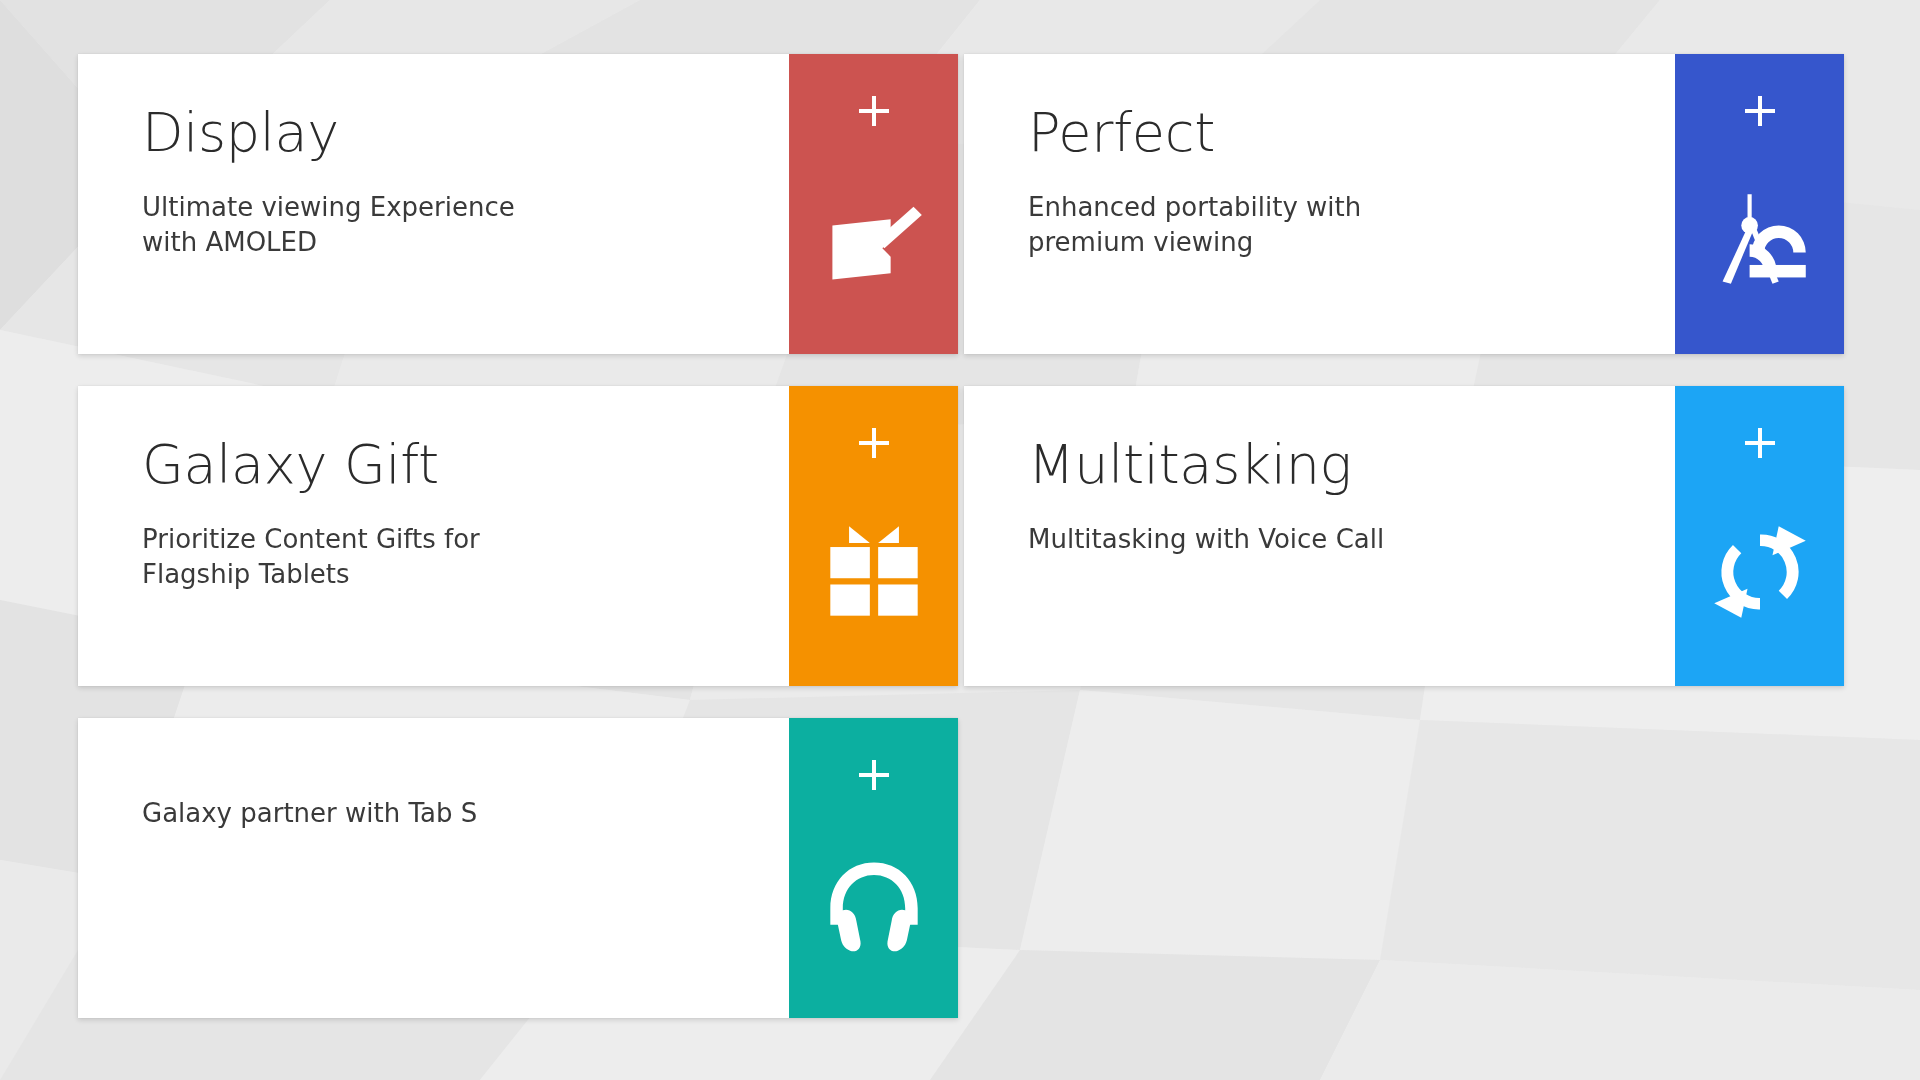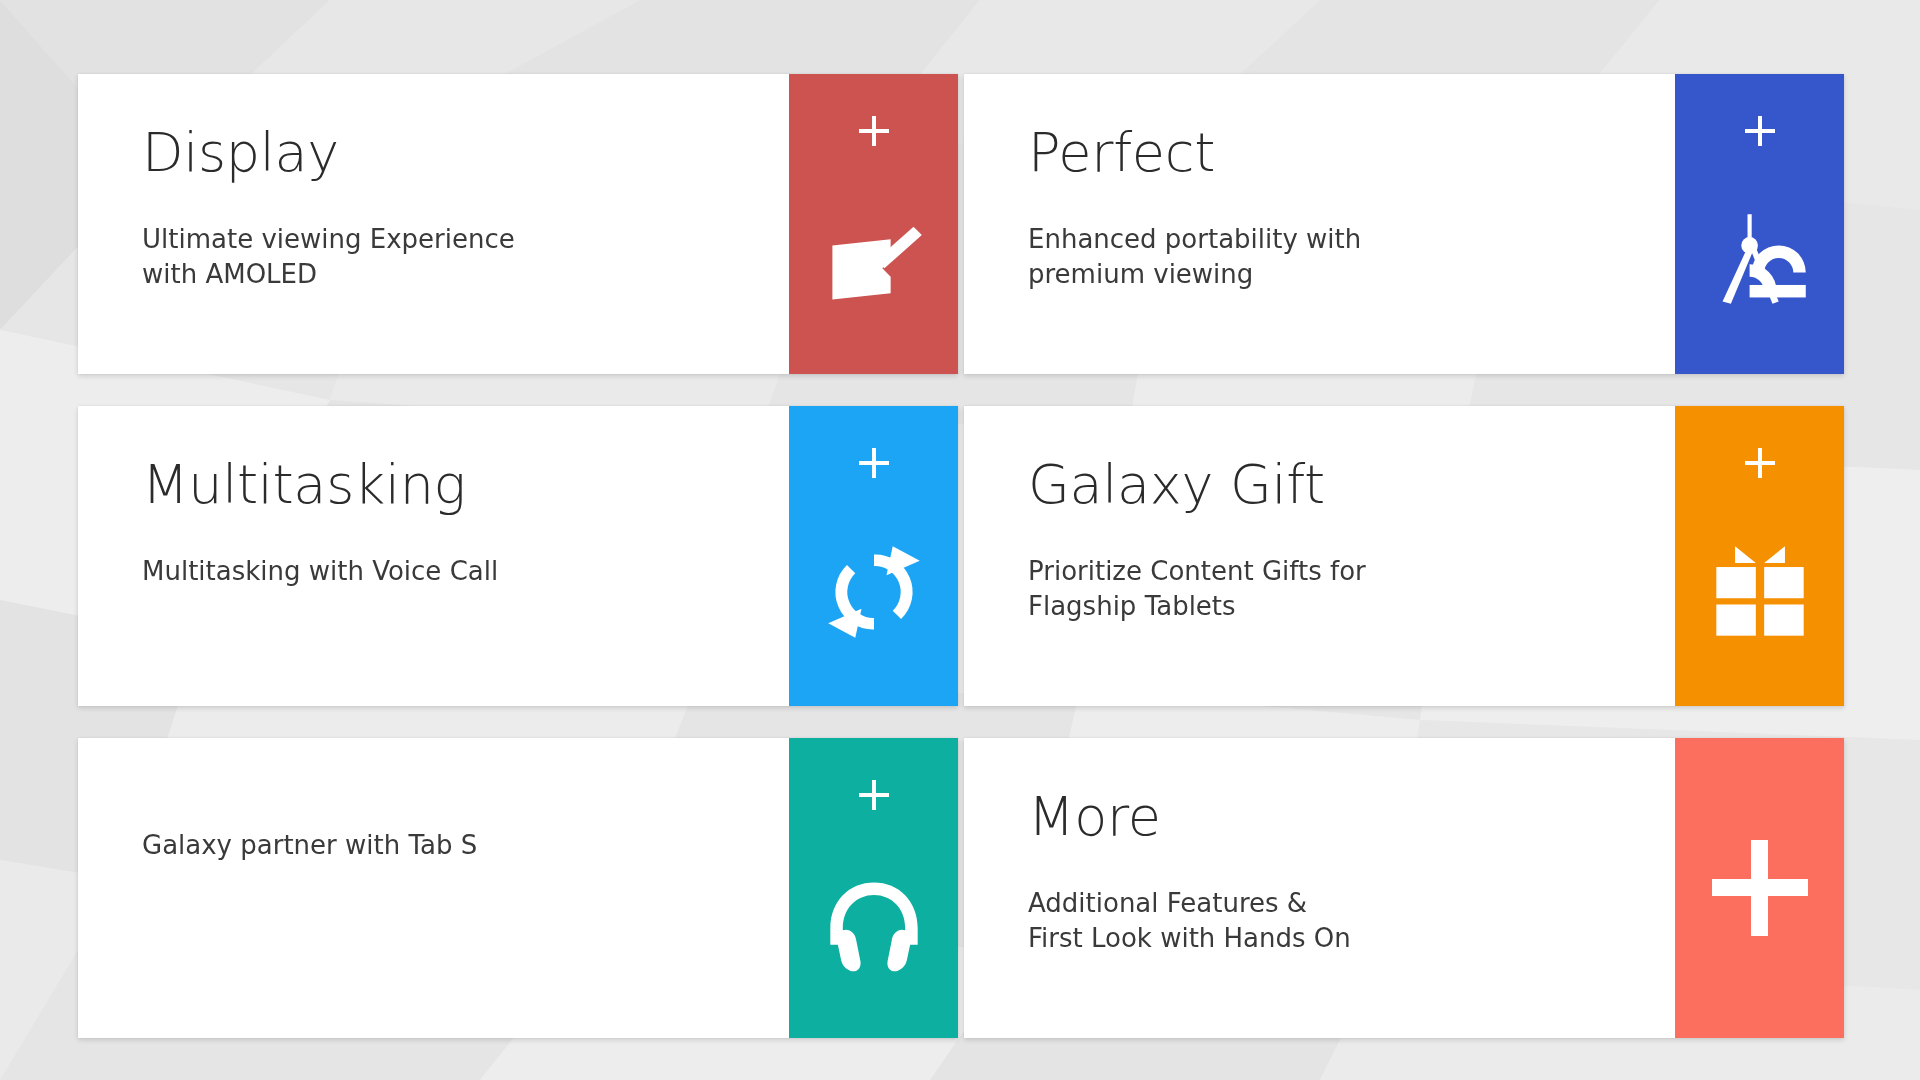--- a/index.html
+++ b/index.html
@@ -22,21 +22,21 @@
     inset: 0;
     width: 1920px;
     height: 1080px;
     z-index: 0;
   }
 
   
   .grid {
     position: absolute;
     left: 78px;
-    top: 74px;
+    top: 54px;
     width: 1766px;
     height: 965px;
     display: grid;
     grid-template-columns: 880px 880px;
     grid-template-rows: 300px 300px 300px;
     column-gap: 6px;
     row-gap: 32px;
     z-index: 2;
   }
 
@@ -58,21 +58,21 @@
   .card-title {
     font-size: 54px;
     font-weight: 300;
     color: #2b2b2b;
     line-height: 1.08;
     letter-spacing: -0.3px;
     white-space: nowrap;
   }
 
   .card-subtitle {
-    margin-top: 40px;
+    margin-top: 28px;
     font-size: 26px;
     font-weight: 400;
     color: #3a3a3a;
     line-height: 1.32;
     white-space: pre-line;
   }
 
   
   .tile {
     position: relative;
@@ -210,38 +210,20 @@
           <circle cx="40" cy="36" r="8" fill="#fff"></circle>
           <polygon points="37,40 43,42 22,92 14,90" fill="#fff"></polygon>
           <polygon points="41,40 46,38 68,90 62,92" fill="#fff"></polygon>
         </svg>
       </div>
     </div>
   </div>
 
   <div class="card">
     <div class="card-body">
-      <div class="card-title">Multitasking</div>
-      <div class="card-subtitle">Multitasking with Voice Call</div>
-    </div>
-    <div class="tile" style="background:#1CA5F5">
-      <div class="tile-plus"></div>
-      <div class="tile-icon">
-        <svg viewBox="0 0 100 100">
-          <path d="M50 14 A36 36 0 0 1 76 76 L68 68 A25 25 0 0 0 50 25 Z" fill="#fff"></path>
-          <polygon points="68,6 94,20 62,34" fill="#fff"></polygon>
-          <path d="M50 86 A36 36 0 0 1 24 24 L32 32 A25 25 0 0 0 50 75 Z" fill="#fff"></path>
-          <polygon points="32,94 6,80 38,66" fill="#fff"></polygon>
-        </svg>
-      </div>
-    </div>
-  </div>
-
-  <div class="card">
-    <div class="card-body">
       <div class="card-title">Galaxy Gift</div>
       <div class="card-subtitle">Prioritize Content Gifts for
 Flagship Tablets</div>
     </div>
     <div class="tile" style="background:#F59100">
       <div class="tile-plus"></div>
       <div class="tile-icon">
         <svg viewBox="0 0 100 100">
           <polygon points="26,6 46,22 26,22" fill="#fff"></polygon>
           <polygon points="74,6 74,22 54,22" fill="#fff"></polygon>
@@ -249,38 +231,46 @@
           <rect x="54" y="26" width="38" height="30" fill="#fff"></rect>
           <rect x="8" y="62" width="38" height="30" fill="#fff"></rect>
           <rect x="54" y="62" width="38" height="30" fill="#fff"></rect>
         </svg>
       </div>
     </div>
   </div>
 
   <div class="card">
     <div class="card-body">
+      <div class="card-title">Multitasking</div>
+      <div class="card-subtitle">Multitasking with Voice Call</div>
+    </div>
+    <div class="tile" style="background:#1CA5F5">
+      <div class="tile-plus"></div>
+      <div class="tile-icon">
+        <svg viewBox="0 0 100 100">
+          <path d="M50 14 A36 36 0 0 1 76 76 L68 68 A25 25 0 0 0 50 25 Z" fill="#fff"></path>
+          <polygon points="68,6 94,20 62,34" fill="#fff"></polygon>
+          <path d="M50 86 A36 36 0 0 1 24 24 L32 32 A25 25 0 0 0 50 75 Z" fill="#fff"></path>
+          <polygon points="32,94 6,80 38,66" fill="#fff"></polygon>
+        </svg>
+      </div>
+    </div>
+  </div>
+
+  <div class="card">
+    <div class="card-body">
       <div class="card-subtitle">Galaxy partner with Tab S</div>
     </div>
     <div class="tile" style="background:#0CAFA0">
       <div class="tile-plus"></div>
       <div class="tile-icon">
         <svg viewBox="0 0 100 100">
           <path d="M50 10 C26 10 8 28 8 54 L8 70 L20 70 L20 54 C20 35 33 22 50 22 C67 22 80 35 80 54 L80 70 L92 70 L92 54 C92 28 74 10 50 10 Z" fill="#fff"></path>
           <path d="M20 56 C26 54 32 58 33 66 L37 86 C38 93 33 97 27 95 C22 93 19 89 18 83 L14 64 C13 59 16 57 20 56 Z" fill="#fff"></path>
           <path d="M80 56 C74 54 68 58 67 66 L63 86 C62 93 67 97 73 95 C78 93 81 89 82 83 L86 64 C87 59 84 57 80 56 Z" fill="#fff"></path>
         </svg>
       </div>
     </div>
   </div>
 
-  <div class="card">
-    <div class="card-body">
-      <div class="card-title">More</div>
-      <div class="card-subtitle">Additional Features &amp;
-First Look with Hands On</div>
-    </div>
-    <div class="tile" style="background:#FC6F5E">
-      <div class="tile-bigplus"></div>
-    </div>
-  </div>
 
 </div>
 
 </body></html>

